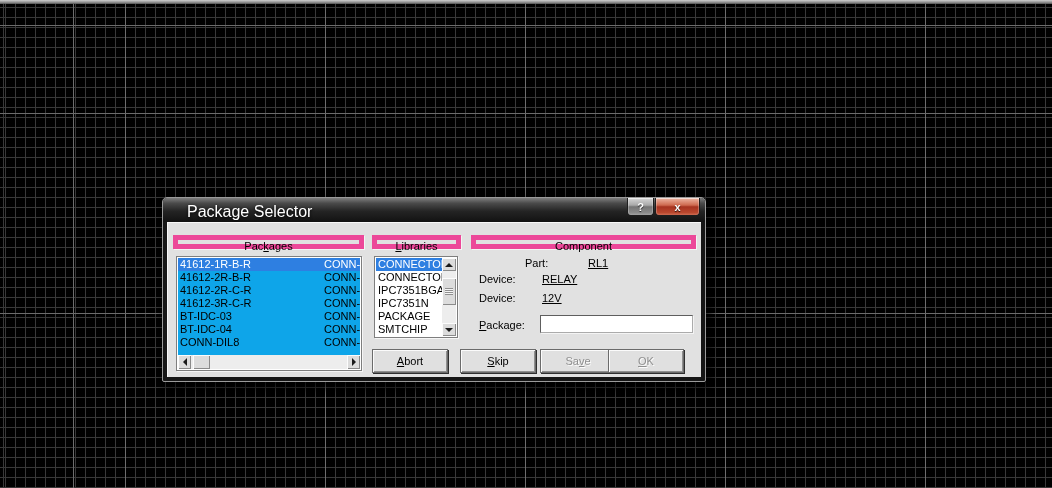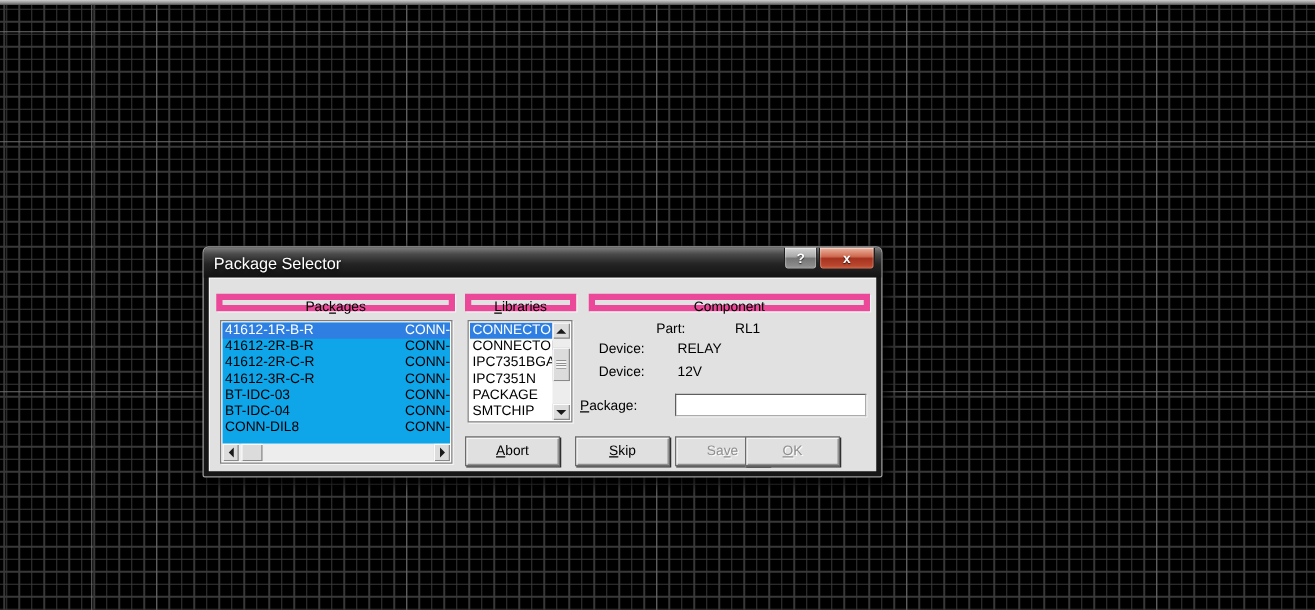--- a/index.html
+++ b/index.html
@@ -27,22 +27,22 @@
     border:1px solid #9B9B9B;
     border-radius:5px 5px 2px 2px;
     box-shadow:3px 4px 9px 2px rgba(0,0,0,0.7);
   }
   .titlebar {
     position:absolute; left:0; top:0; right:0; height:24px;
     background:linear-gradient(#7E7E7E 0%, #4A4A4A 22%, #242424 55%, #121212 100%);
     border-radius:4px 4px 0 0;
   }
   .title-text {
-    position:absolute; left:8px; top:5px;
-    font-size:13px; color:#FFF; text-shadow:0 1px 3px rgba(0,0,0,0.9);
+    position:absolute; left:24px; top:5px;
+    font-size:16px; color:#FFF; text-shadow:0 1px 3px rgba(0,0,0,0.9);
     white-space:nowrap;
   }
   .caption-buttons { position:absolute; top:0; right:5px; display:flex; }
   .cap-btn {
     height:18px; border:1px solid #1E1E1E; border-top:none;
     border-radius:0 0 4px 4px;
     box-shadow:inset 0 1px 0 rgba(255,255,255,0.55), inset 1px 0 0 rgba(255,255,255,0.25), inset -1px 0 0 rgba(255,255,255,0.25);
     display:flex; align-items:center; justify-content:center;
     color:#FFF; font-size:11px; font-weight:bold; cursor:default;
     text-shadow:0 1px 1px rgba(0,0,0,0.8);
@@ -103,40 +103,40 @@
   .grip { width:8px; height:7px;
     background:repeating-linear-gradient(to bottom, #909090 0 1px, #F4F4F4 1px 2px); }
   .tri { width:0; height:0; }
   .tri-left  { border:4px solid transparent; border-left:none;  border-right:4px solid #1A1A1A; }
   .tri-right { border:4px solid transparent; border-right:none; border-left:4px solid #1A1A1A; }
   .tri-up    { border:4px solid transparent; border-top:none;   border-bottom:4px solid #1A1A1A; }
   .tri-down  { border:4px solid transparent; border-bottom:none;border-top:4px solid #1A1A1A; }
 
   
   .field-label { position:absolute; left:312px; white-space:nowrap; }
-  .field-value { position:absolute; left:375px; white-space:nowrap; }
+  .field-value { position:absolute; left:375px; white-space:nowrap;text-decoration:underline; }
   .f0 { top:35px;margin-left:46px; } .f1 { top:51px; } .f2 { top:70px; }
-  .pkg-label { position:absolute; left:297px; top:97px; white-space:nowrap; }
+  .pkg-label { position:absolute; left:312px; top:97px; white-space:nowrap; }
   .pkg-input {
     position:absolute; left:373px; top:93px; width:153px; height:18px;
     background:#FFF; font-size:11px; padding:0 3px;
     border:1px solid #ABABAB; border-top:1px solid #5E5E5E; border-left:1px solid #5E5E5E;
     box-shadow:1px 1px 0 #F4F4F4; outline:none;
   }
 
   
   .btn {
     position:absolute; top:127px; width:76px; height:24px;
     background:#E0E0E0; font-size:11px; line-height:22px; text-align:center;
     border:1px solid #6B6B6B;
     box-shadow:inset 1px 1px 0 #FBFBFB, inset -1px -1px 0 #8F8F8F, 1px 1px 0 #2F2F2F;
     cursor:default; white-space:nowrap;
   }
   .btn-abort { left:205px; } .btn-skip { left:293px; }
-  .btn-save  { left:373px; } .btn-ok   { left:429px; }
+  .btn-save  { left:373px; } .btn-ok   { left:441px; }
   .btn.disabled, .btn.disabled u, .btn.disabled span { color:#8F8F8F; text-shadow:1px 1px 0 #FBFBFB; }
   u { text-decoration:underline; }
 </style>
 </head>
 <body>
 
 <div class="top-strip"></div>
 
 <div class="dialog">
 

